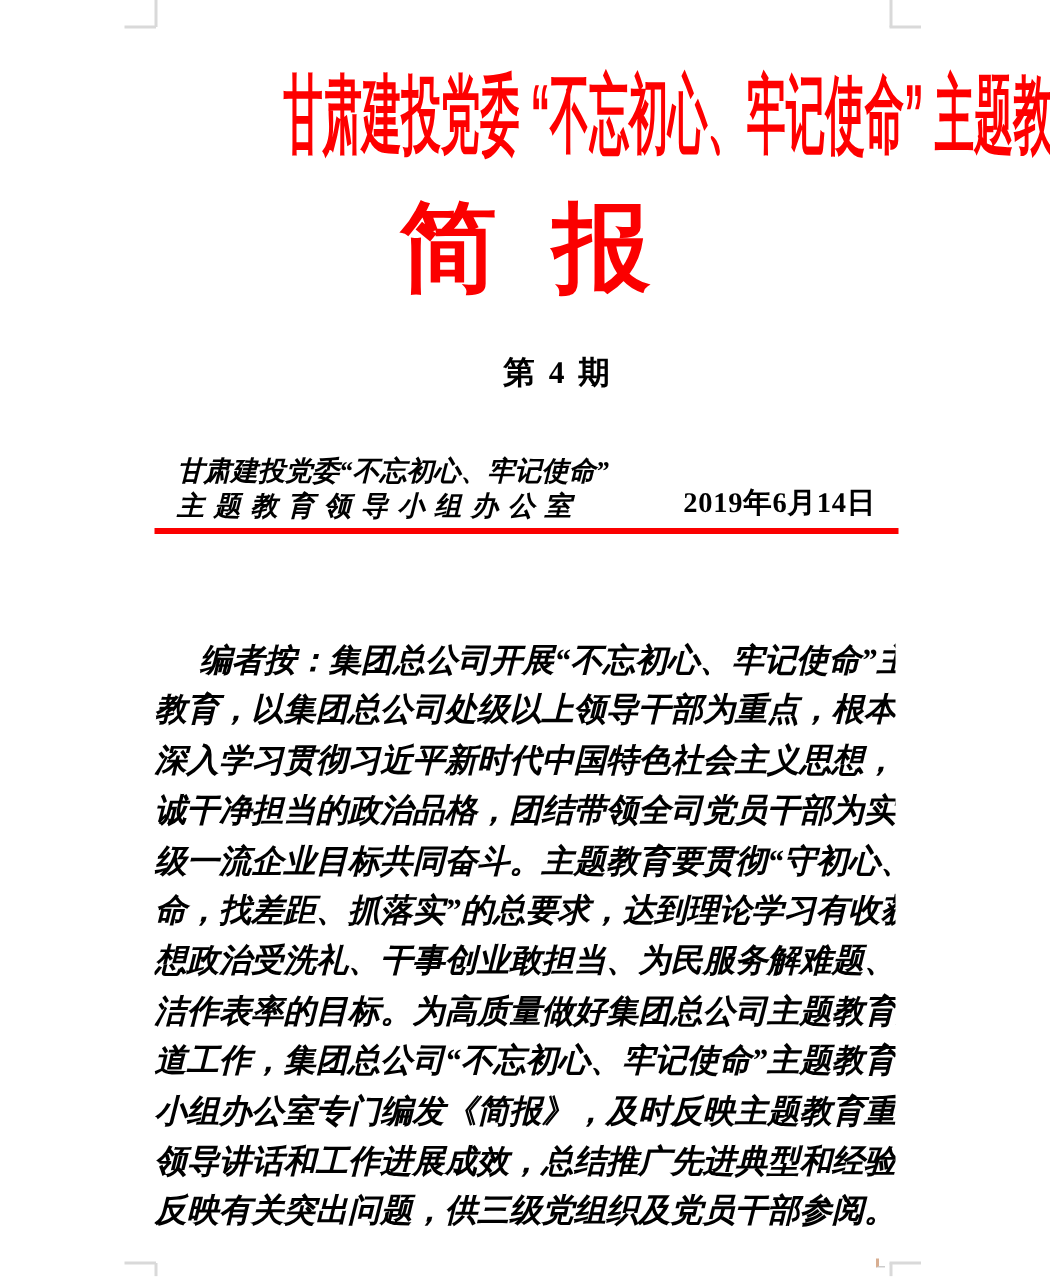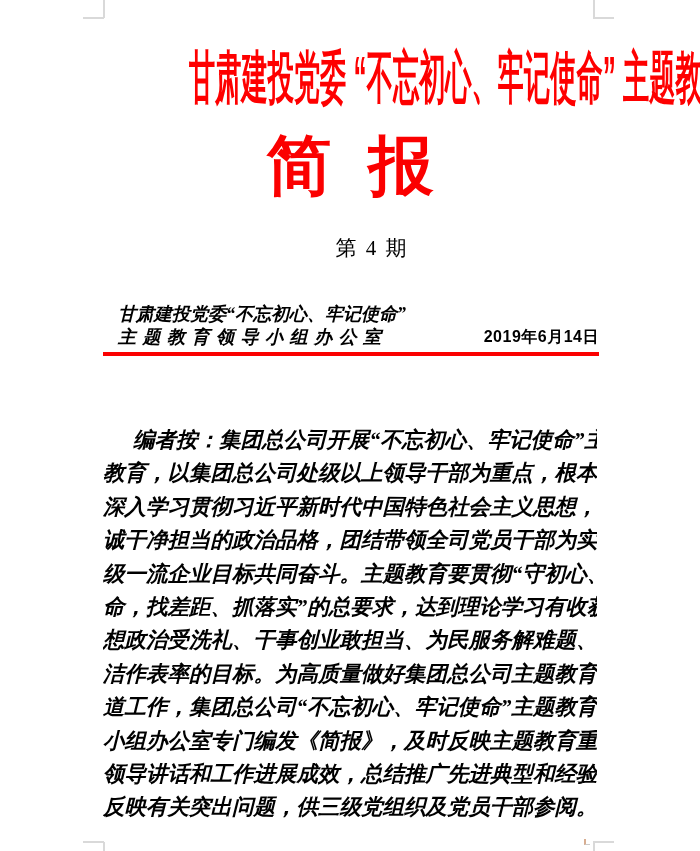--- a/index.html
+++ b/index.html
@@ -54,21 +54,21 @@
   }
 
   
   .issue-number {
     position: absolute;
     top: 234px;
     left: 0;
     width: 700px;
     text-align: center;
     font-size: 21px;
-    font-weight: 400;
+    font-weight: 700;
     letter-spacing: 2px;
     padding-left: 44px;
   }
 
   
   .info-row {
     position: absolute;
     top: 303px;
     left: 103px;
     width: 497px;
@@ -77,25 +77,25 @@
     font-weight: 700;
     font-style: italic;
     font-size: 18px;
     line-height: 23px;
     white-space: nowrap;
     margin-left: 15px;
   }
   .issuer-line.spread { letter-spacing: 6.5px; }
   .issue-date {
     position: absolute;
-    right: 1px;
+    right: 16px;
     bottom: 1px;
-    font-family: Liberation Sans, sans-serif;
+    font-family: Liberation Serif, serif;
     font-weight: 700;
-    font-size: 16px;
+    font-size: 19px;
     letter-spacing: 0.5px;
     white-space: nowrap;
   }
 
   
   .red-divider {
     position: absolute;
     top: 352px;
     left: 103px;
     width: 496px;

